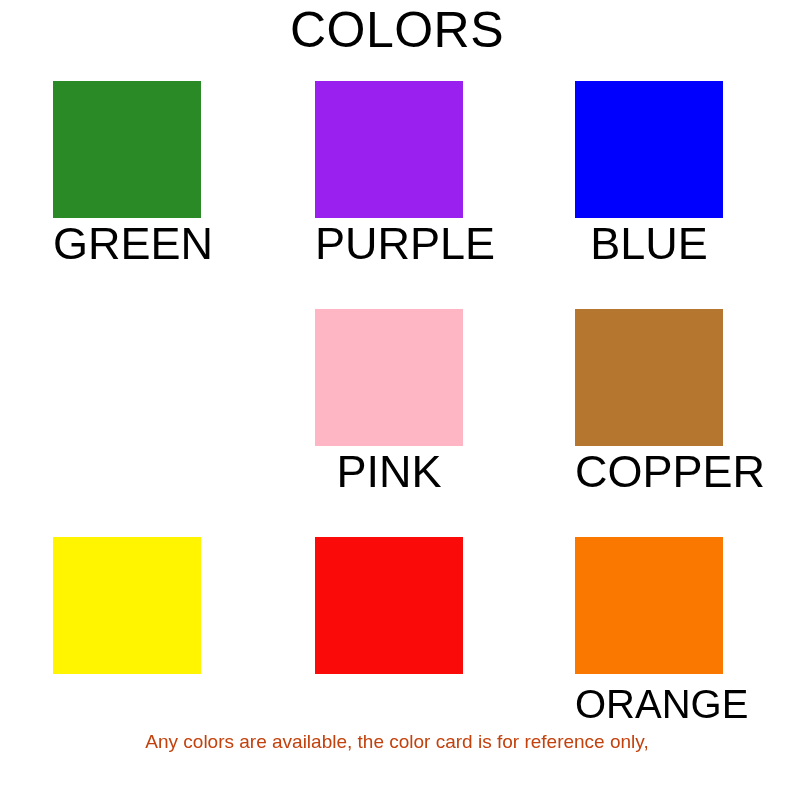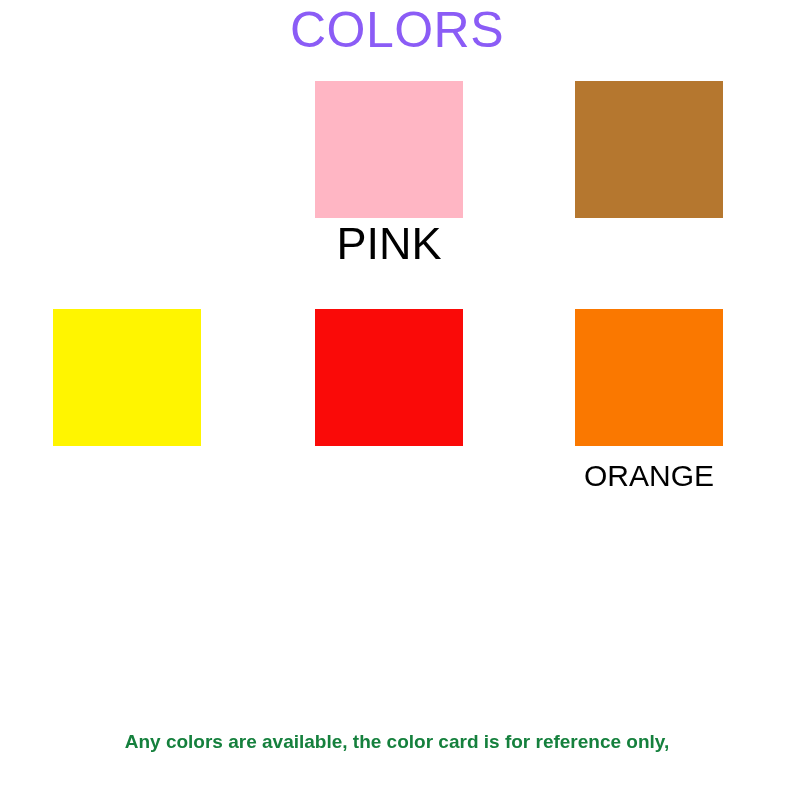--- a/index.html
+++ b/index.html
@@ -28,21 +28,21 @@
   .title {
     position: absolute;
     top: 2px;
     left: 0;
     width: 794px;
     text-align: center;
     font-size: 50px;
     line-height: 56px;
     font-weight: 400;
     letter-spacing: 0.5px;
-    color: #8b5cf6;
+    color: #000000;
     white-space: nowrap;
   }
 
   
   .grid {
     position: absolute;
     top: 81px;
     left: 0;
     width: 794px;
   }
@@ -84,58 +84,72 @@
   }
   
   .swatch-label.center {
     padding-left: 0;
     left: 39px;
     width: 148px;
     text-align: center;
     overflow: visible;
   }
   .swatch-label.small {
-    font-size: 30px;
+    font-size: 40px;
     line-height: 50px;
     top: 142px;
   }
 
   
   .footer {
     position: absolute;
     left: 0;
     top: 726px;
     width: 794px;
     text-align: center;
   }
   .footer-line {
     font-size: 19px;
     line-height: 32px;
-    color: #15803d;
+    color: #c2410c;
     white-space: nowrap;
-    font-weight: bold;
   }
 </style>
 </head>
 <body>
 
 <div id="card">
 
   <div class="title">COLORS</div>
 
   <div class="grid">
 
+    <div class="row">
+      <div class="cell col0">
+        <div class="swatch" style="background-color: rgb(42, 139, 38);"></div>
+        <div class="swatch-label center">GREEN</div>
+      </div>
+      <div class="cell col1">
+        <div class="swatch" style="background-color: rgb(154, 32, 240);"></div>
+        <div class="swatch-label center">PURPLE</div>
+      </div>
+      <div class="cell col2">
+        <div class="swatch" style="background-color: rgb(0, 0, 255);"></div>
+        <div class="swatch-label center">BLUE</div>
+      </div>
+    </div>
 
     <div class="row">
       <div class="cell col1">
         <div class="swatch" style="background-color: rgb(255, 182, 196);"></div>
         <div class="swatch-label center">PINK</div>
       </div>
       <div class="cell col2">
         <div class="swatch" style="background-color: rgb(181, 119, 47);"></div>
+        <div class="swatch-label center">COPPER</div>
       </div>
     </div>
 
     <div class="row">
       <div class="cell col0">
         <div class="swatch" style="background-color: rgb(255, 245, 0);"></div>
       </div>
       <div class="cell col1">
         <div class="swatch" style="background-color: rgb(250, 10, 8);"></div>
       </div>

